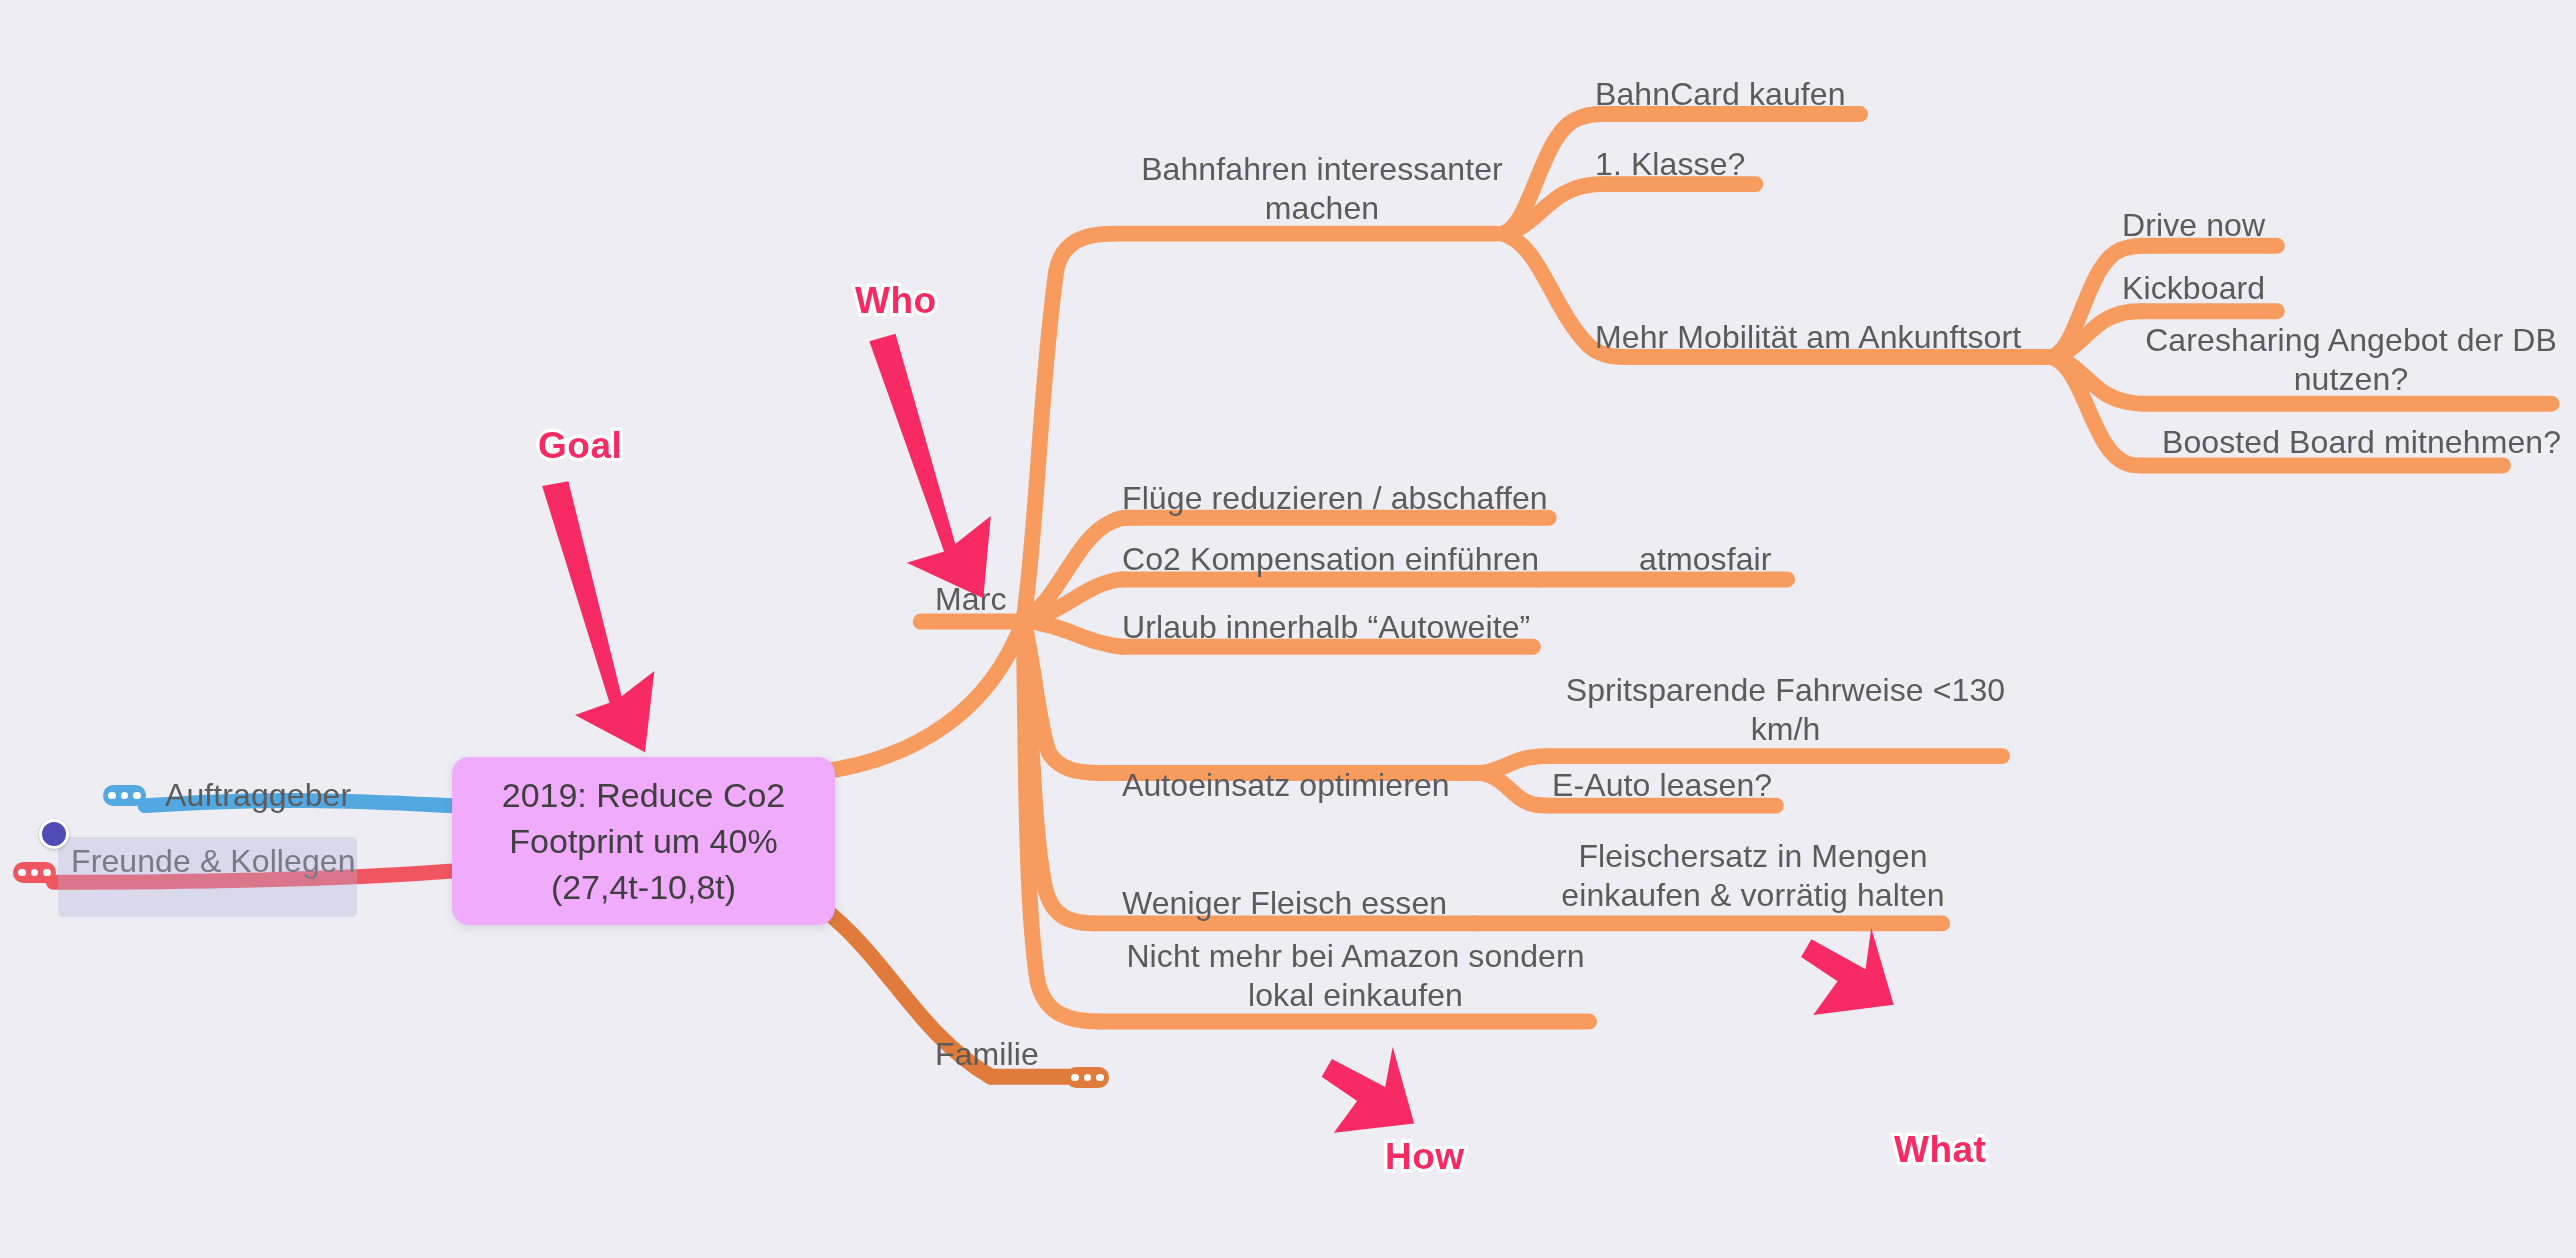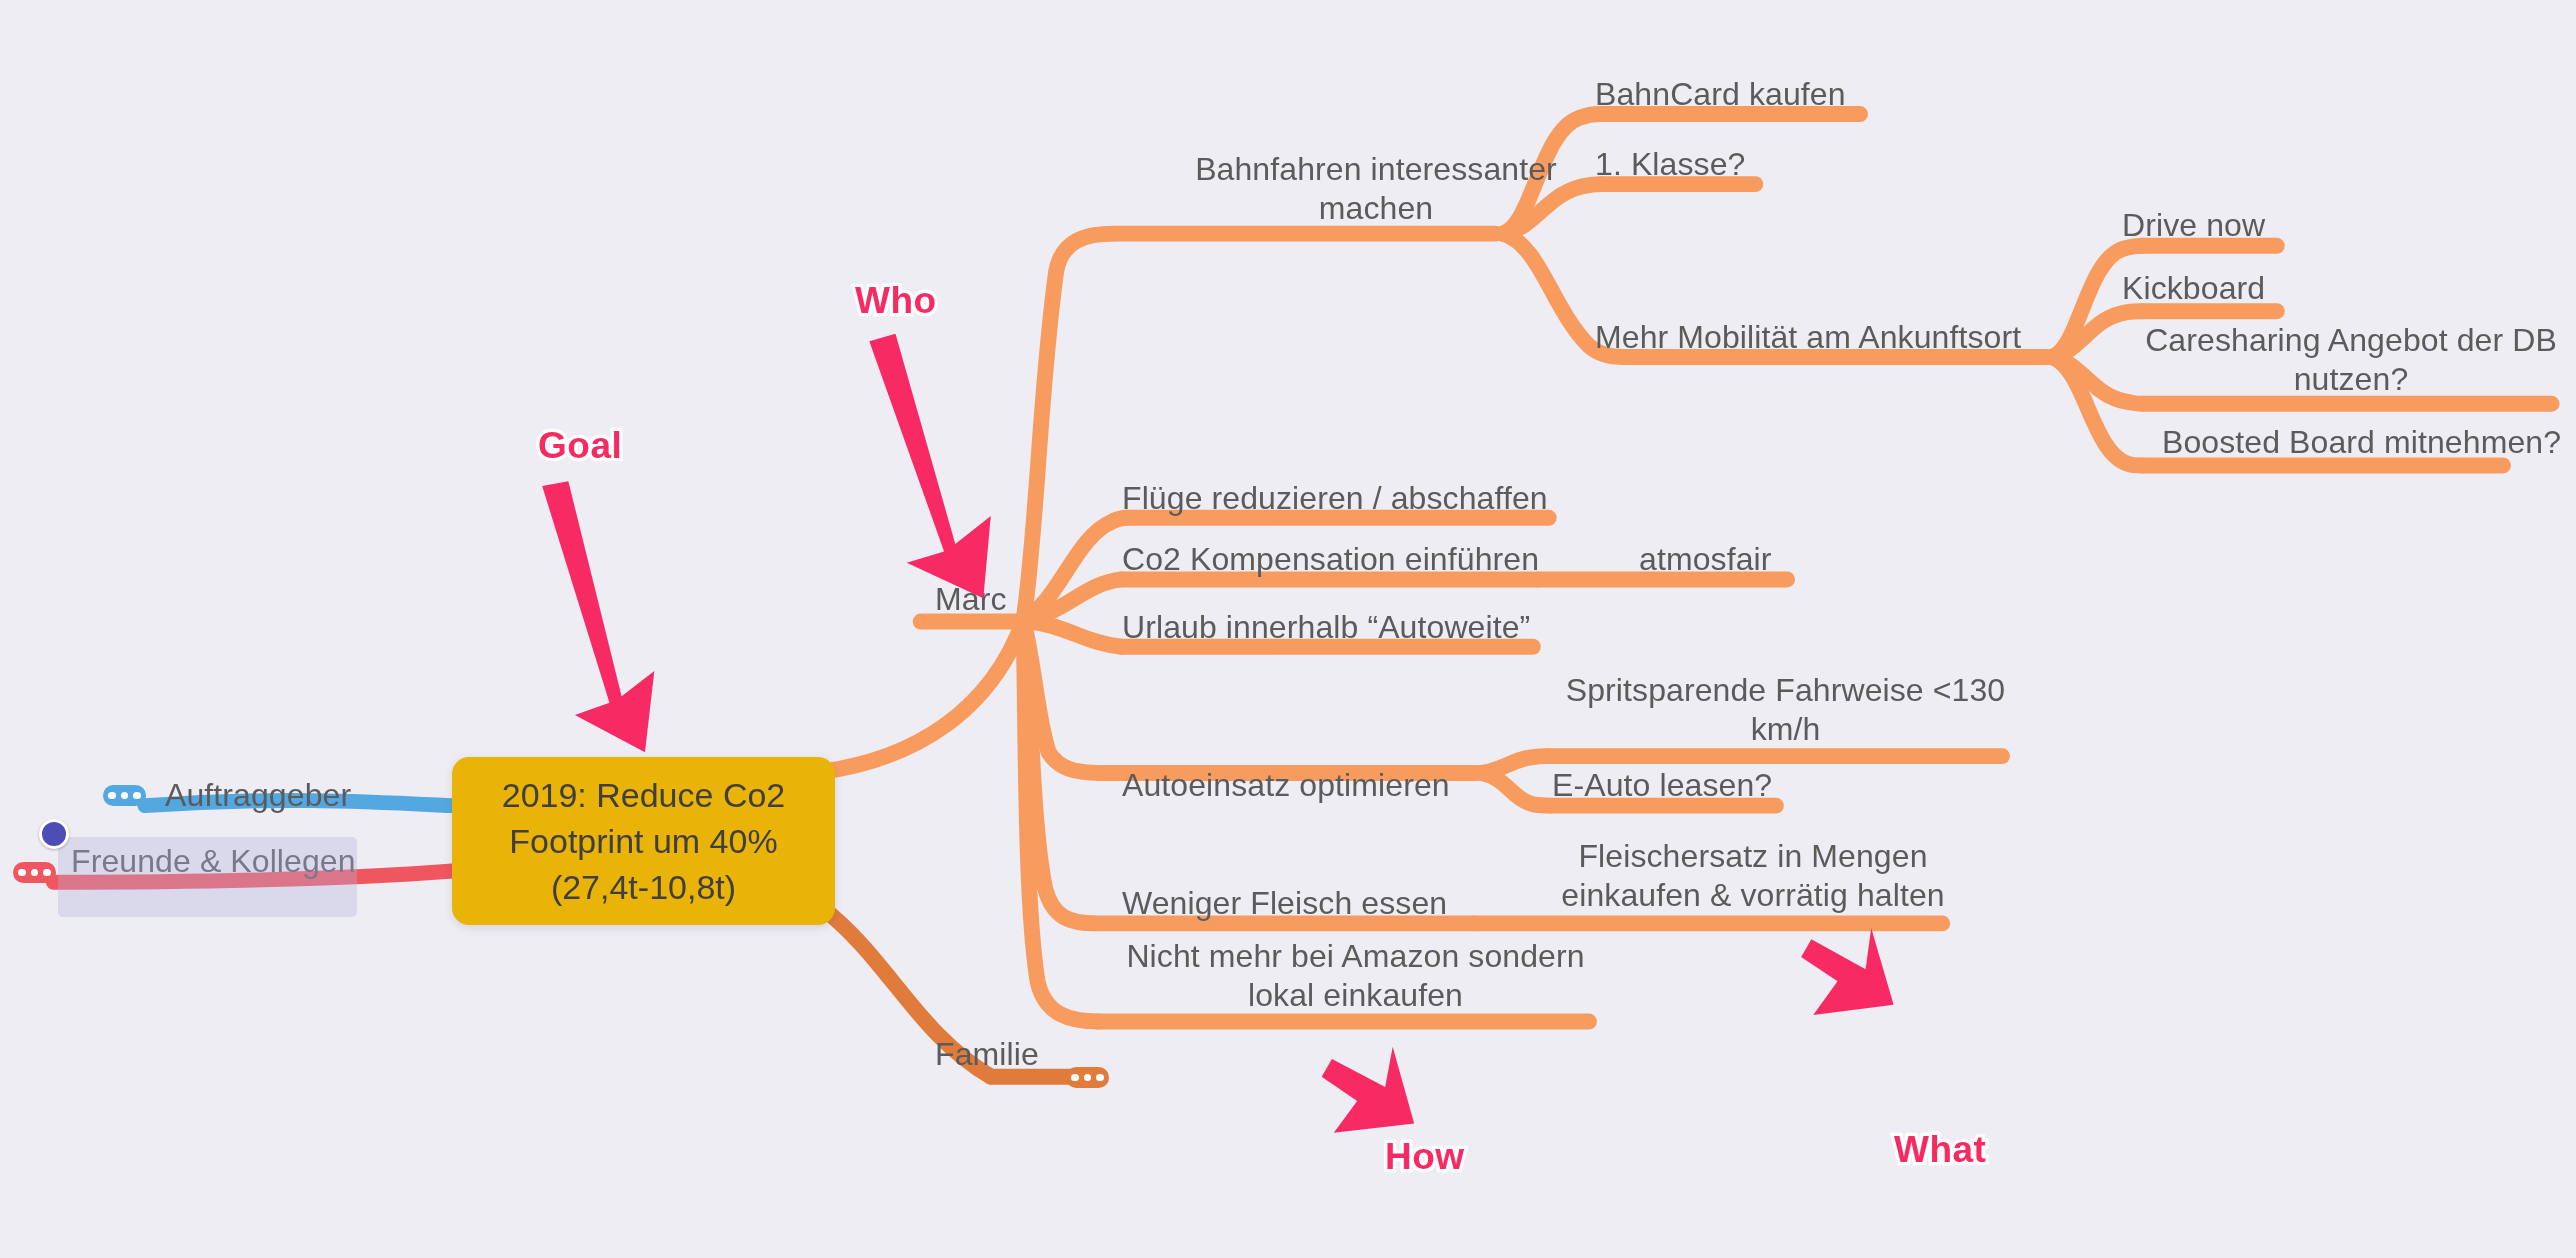--- a/index.html
+++ b/index.html
@@ -32,21 +32,21 @@
     white-space: pre-line;
     letter-spacing: 0.1px;
     text-align: center;
   }
   #root-node {
     position: absolute;
     left: 452px;
     top: 757px;
     width: 383px;
     height: 168px;
-    background: #eab308;
+    background: #f0abfc;
     border-radius: 17px;
     box-shadow: 0 2.8px 8.4px rgba(60,60,90,0.13);
     display: flex;
     align-items: center;
     justify-content: center;
     text-align: center;
     z-index: 5;
   }
   #root-node .root-text {
     color: #3f3f3f;
@@ -215,21 +215,21 @@
   </div>
 
   <div class="node-label" style="left:165px; top:776px;">Auftraggeber</div>
 
   <div class="node-label" style="left:71px; top:842px;">Freunde &amp; Kollegen</div>
 
   <div class="node-label" style="left:935px; top:580px;">Marc</div>
 
   <div class="node-label" style="left:935px; top:1035px;">Familie</div>
 
-  <div class="node-label" style="left:1175px; top:150px; width:402px;">Bahnfahren interessanter
+  <div class="node-label" style="left:1121px; top:150px; width:402px;">Bahnfahren interessanter
 machen</div>
 
   <div class="node-label" style="left:1122px; top:479px;">Flüge reduzieren / abschaffen</div>
 
   <div class="node-label" style="left:1122px; top:540px;">Co2 Kompensation einführen</div>
 
   <div class="node-label" style="left:1122px; top:608px;">Urlaub innerhalb “Autoweite”</div>
 
   <div class="node-label" style="left:1122px; top:734px;margin-top:32px;">Autoeinsatz optimieren</div>
 

